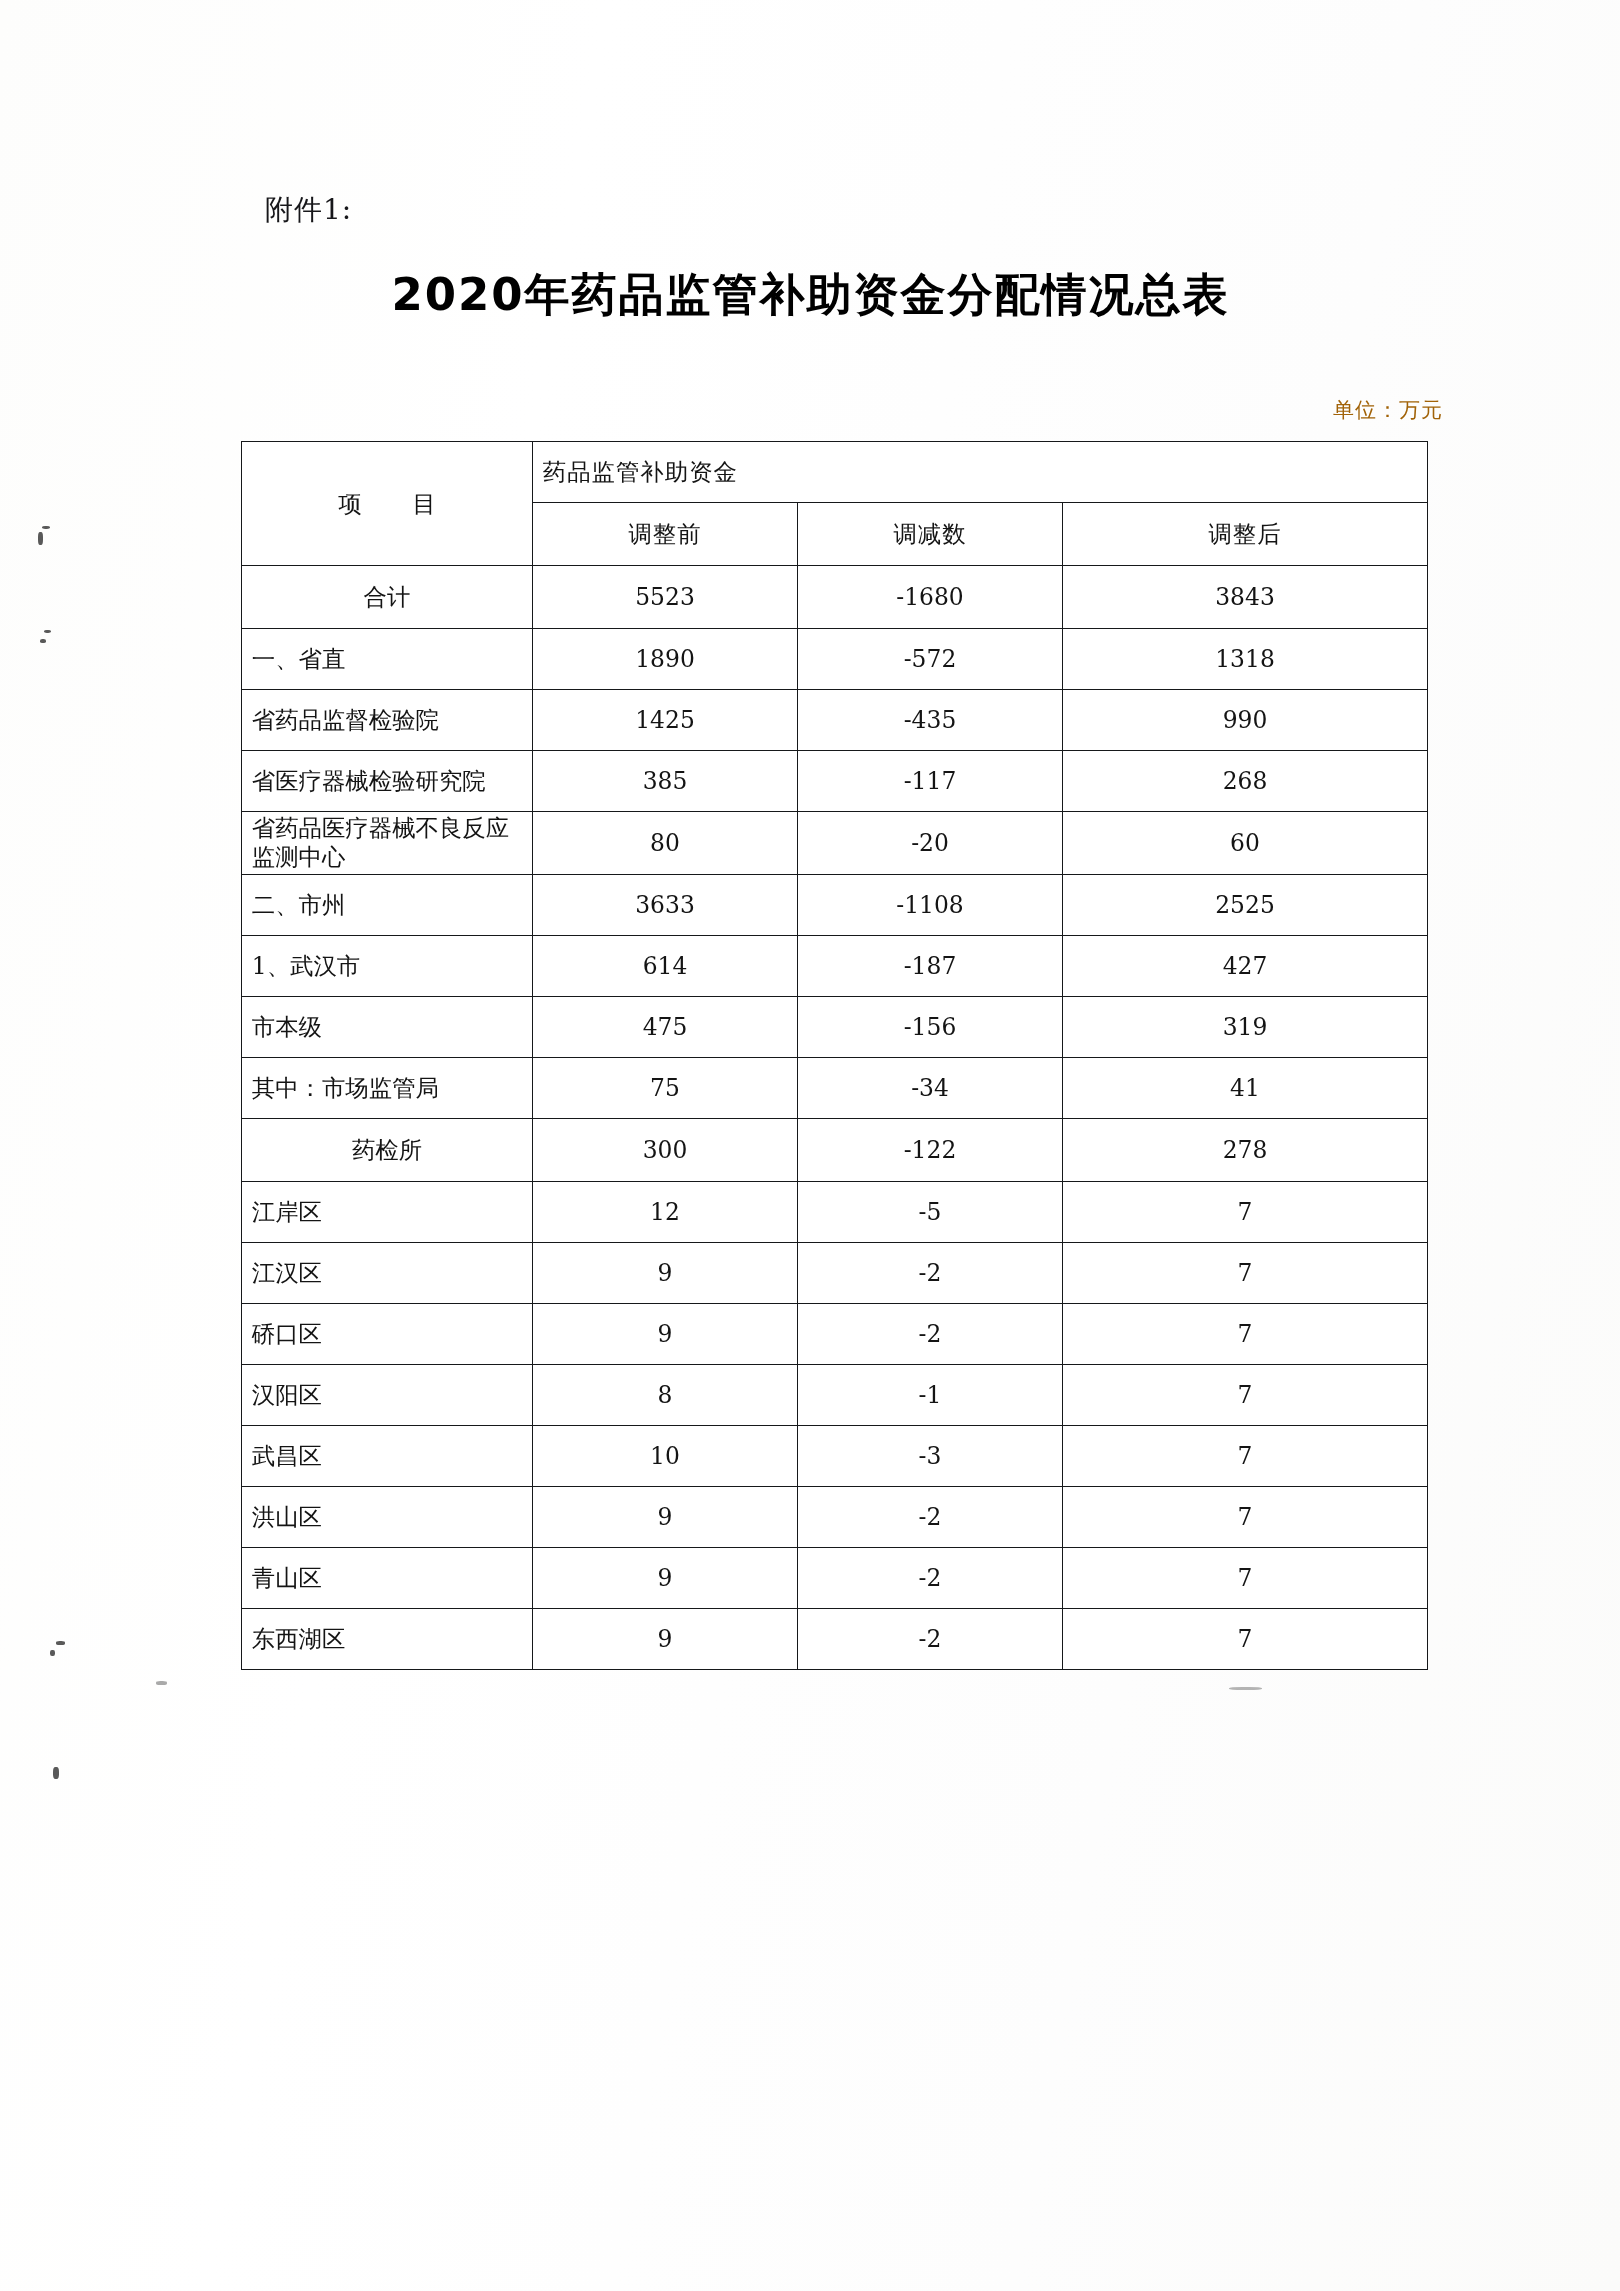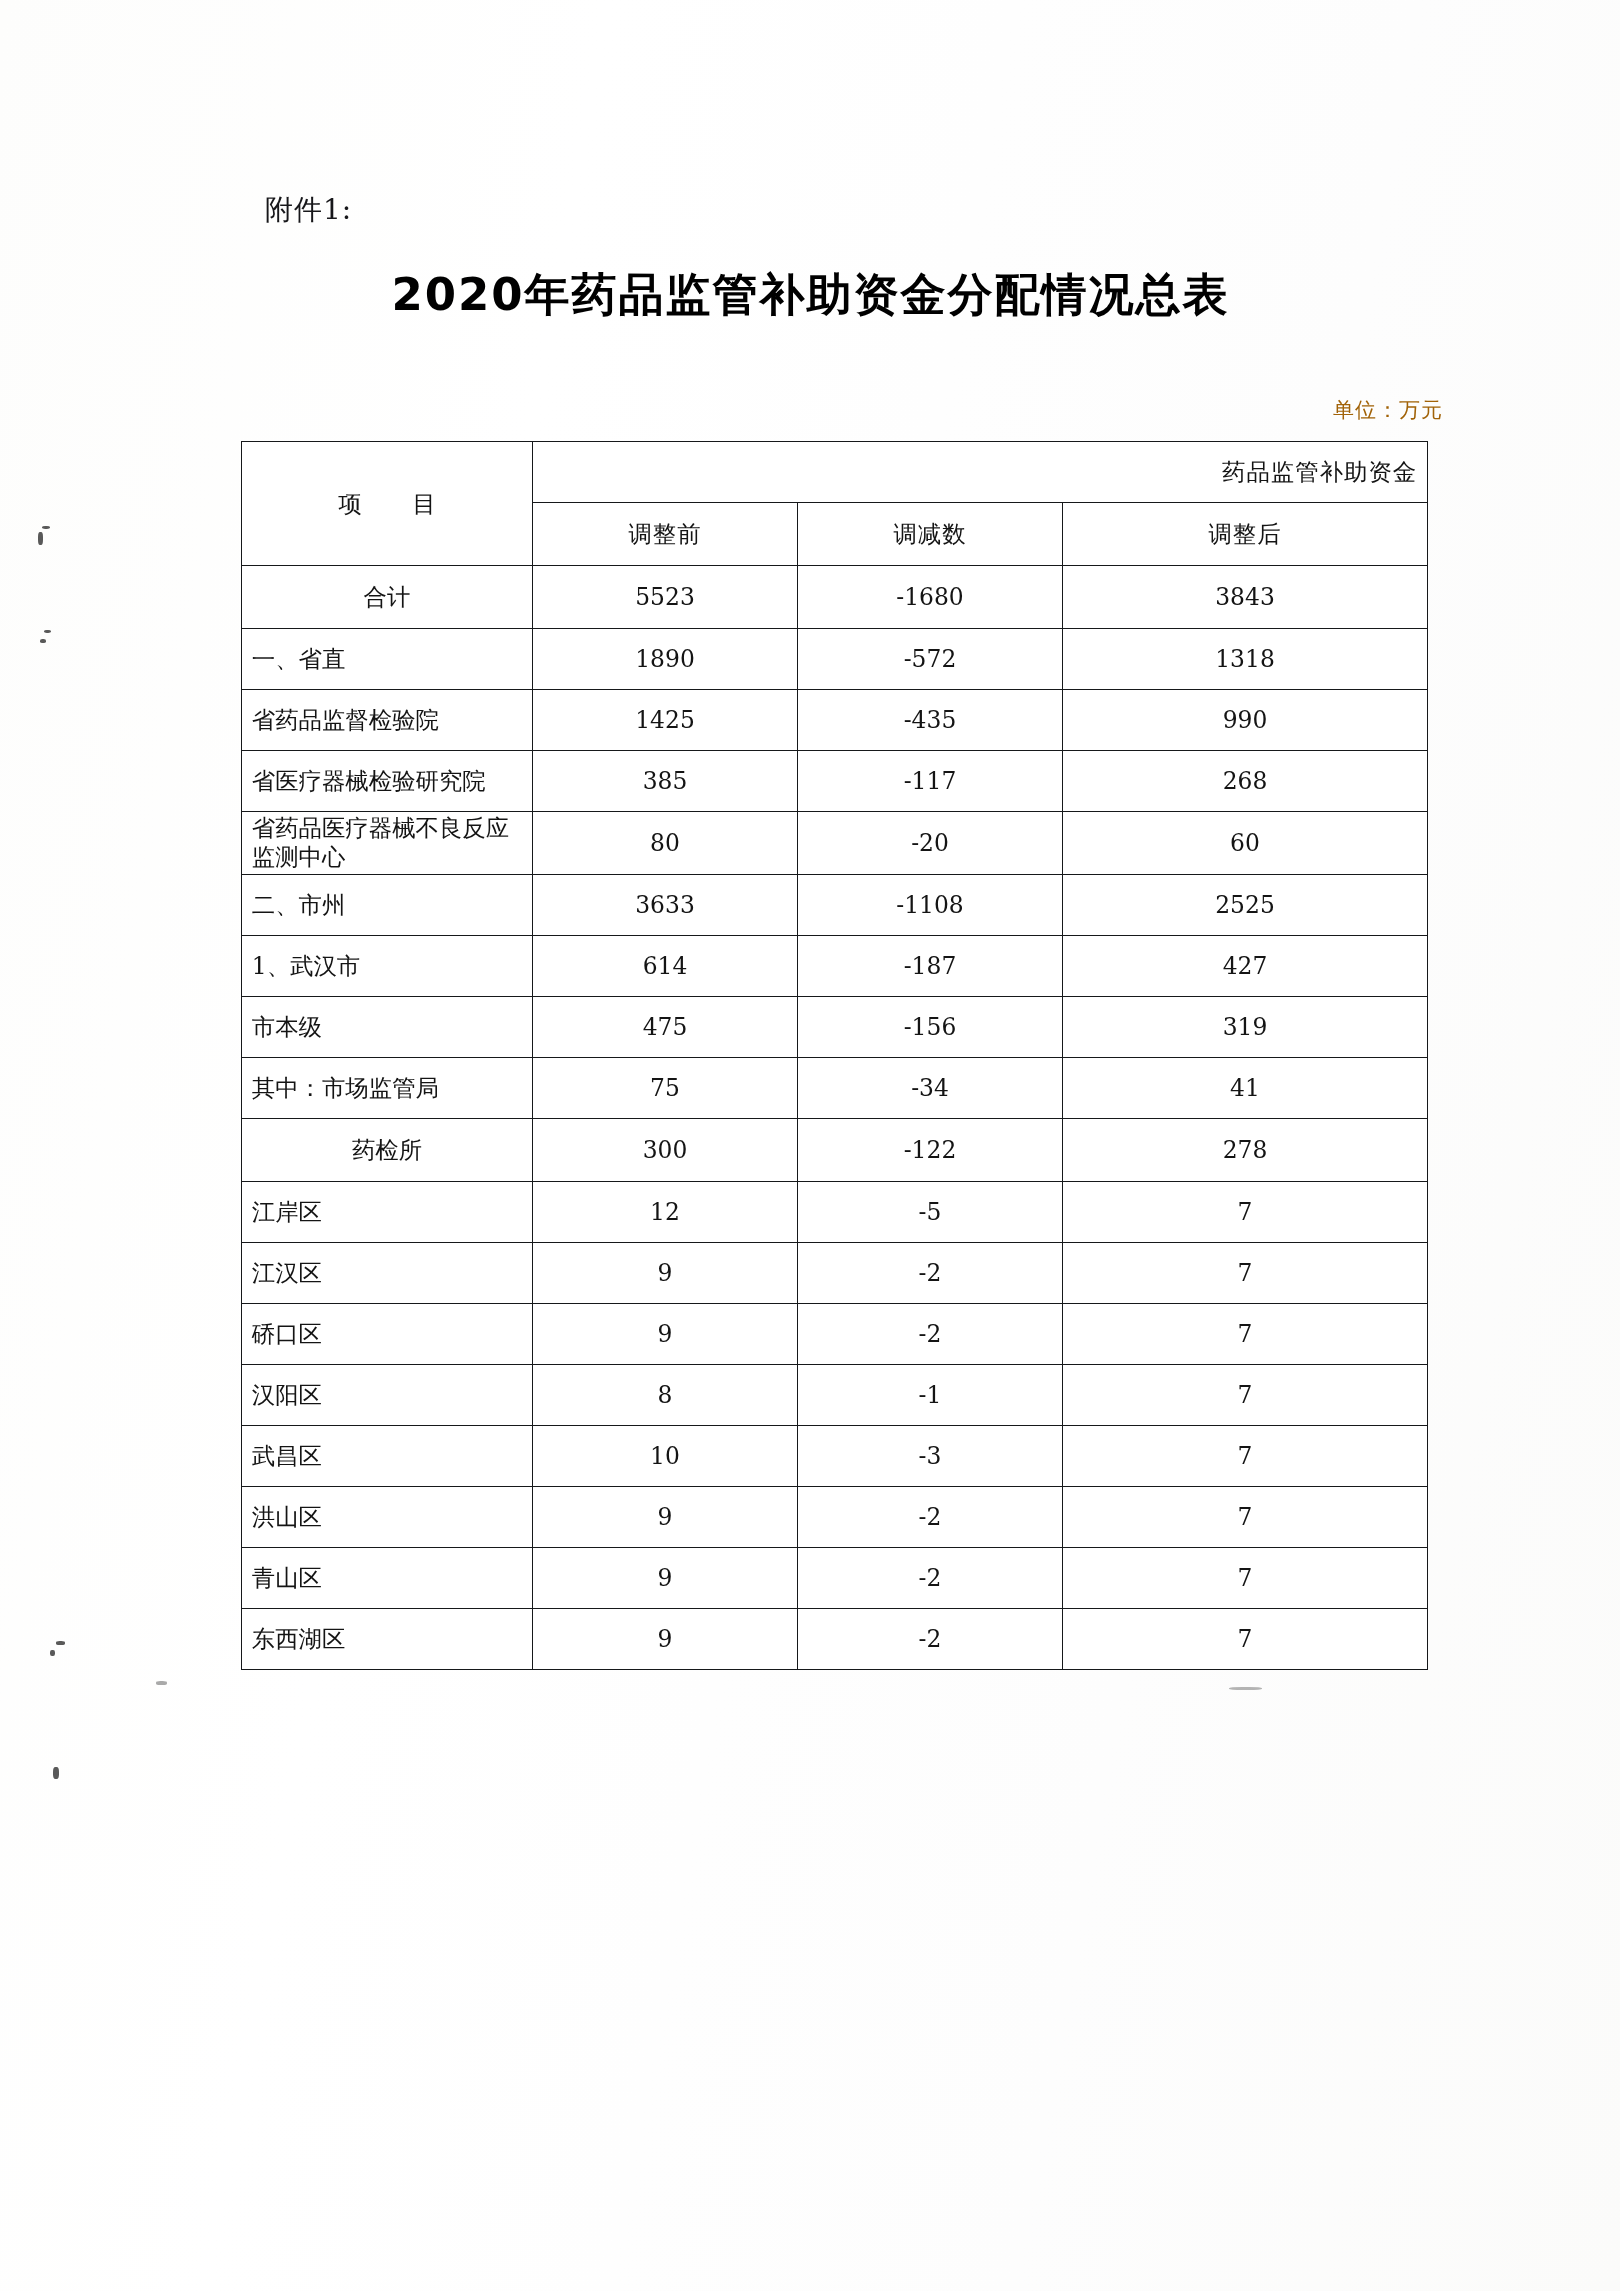--- a/index.html
+++ b/index.html
@@ -84,21 +84,21 @@
   col.c-after  { width: 365px; }
 
   .hdr-item {
     text-align: center;
     font-size: 29px;
     letter-spacing: 13.7px;
     text-indent: 13.7px;
     height: 123px;
   }
   .hdr-group {
-    text-align: right;
+    text-align: left;
     font-size: 29px;
     height: 60px;
     letter-spacing: 1px;
     margin-left: 20px;
   }
   .hdr-sub {
     text-align: center;
     font-size: 25px;
     height: 62px;
     letter-spacing: 1px;

